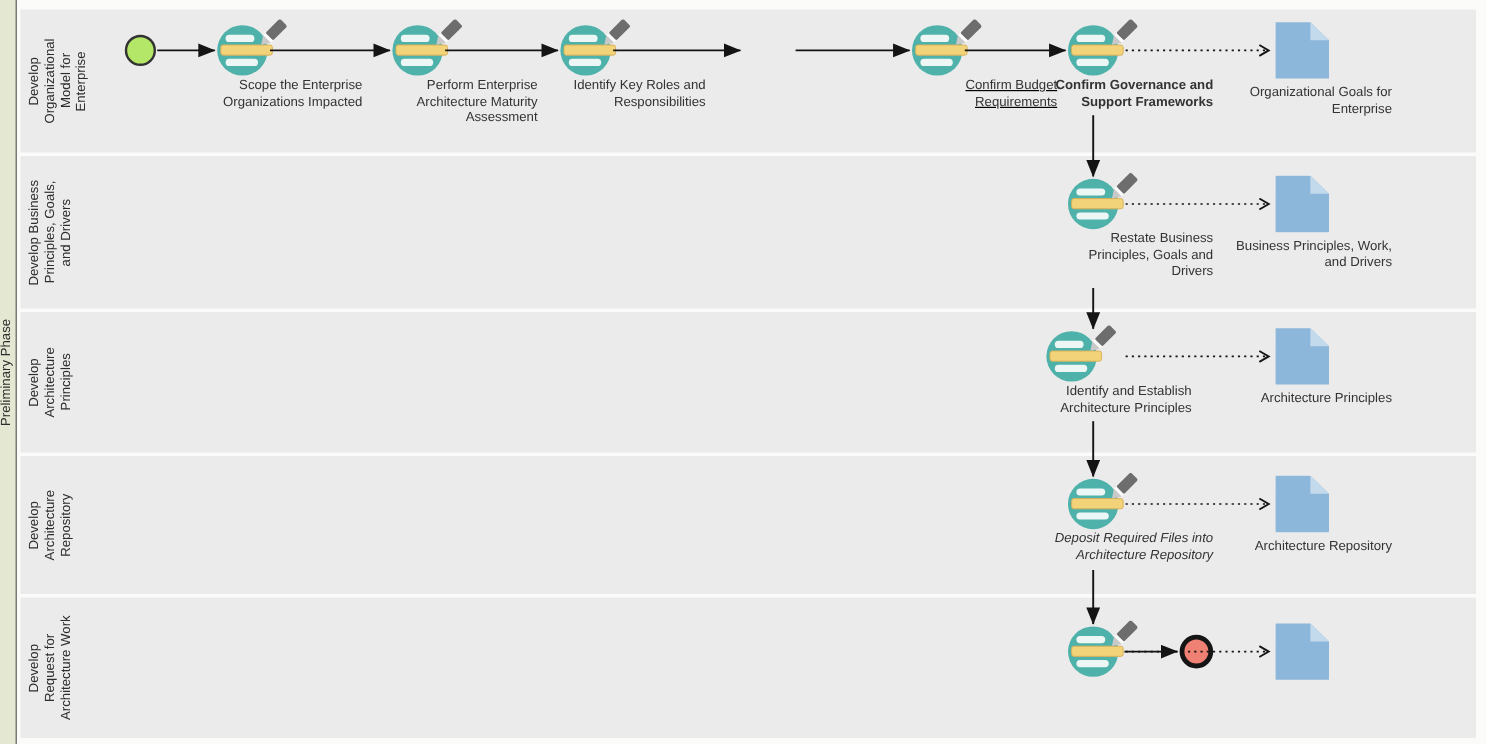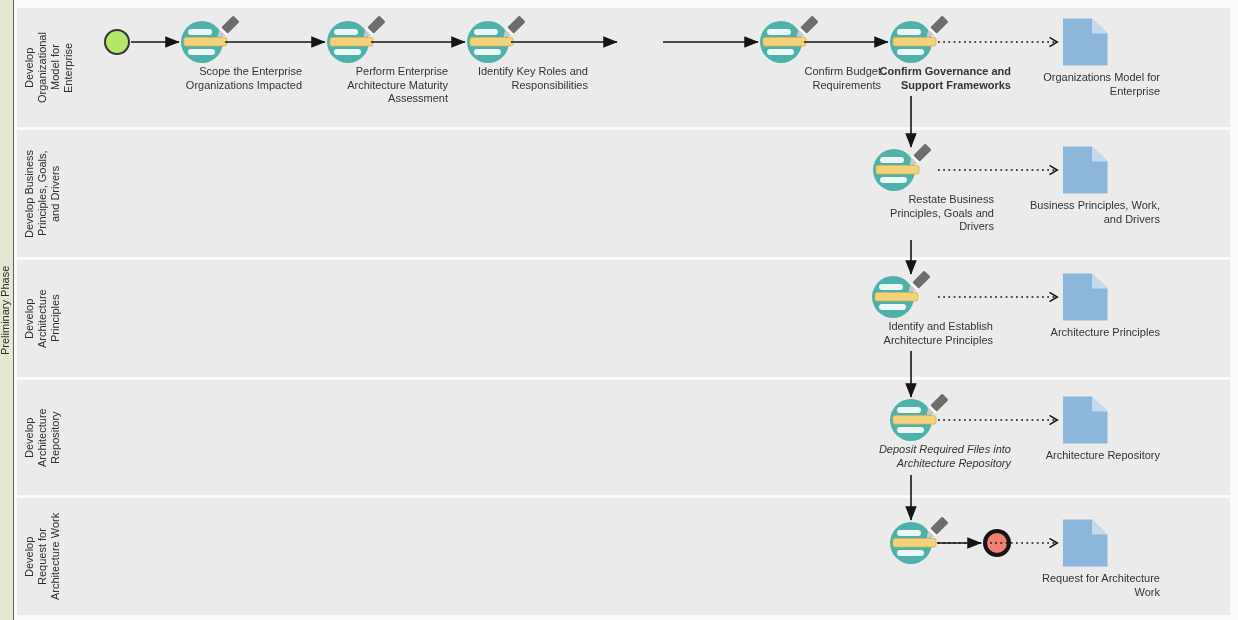--- a/index.html
+++ b/index.html
@@ -150,21 +150,21 @@
       <g transform="translate(51,9) rotate(45)">
         <rect class="pencil-body" x="-4.5" y="-9" width="9" height="17" rx="1.5"></rect>
         <rect class="pencil-band" x="-4.5" y="8" width="9" height="2.6"></rect>
         <path class="pencil-tip" d="M-4.5,10.6 L4.5,10.6 L0,17.5 Z"></path>
       </g>
     </svg>
     <div class="node-label">Perform Enterprise
 Architecture Maturity
 Assessment</div>
   </div>
-    <div class="node task" style="left: 681px; top: 16px;">
+    <div class="node task" style="left: 681px; top: 16px; text-decoration: underline;">
     <svg class="task-icon" viewBox="0 0 60 48">
       <circle class="tk-circle" cx="23" cy="26" r="21"></circle>
       <rect class="tk-line" x="9" y="13" width="24" height="6" rx="3"></rect>
       <rect class="tk-hl" x="5" y="21.5" width="43" height="8.5" rx="2"></rect>
       <rect class="tk-line" x="9" y="33" width="27" height="6" rx="3"></rect>
       <g transform="translate(51,9) rotate(45)">
         <rect class="pencil-body" x="-4.5" y="-9" width="9" height="17" rx="1.5"></rect>
         <rect class="pencil-band" x="-4.5" y="8" width="9" height="2.6"></rect>
         <path class="pencil-tip" d="M-4.5,10.6 L4.5,10.6 L0,17.5 Z"></path>
       </g>
@@ -180,21 +180,21 @@
       <rect class="tk-line" x="9" y="33" width="27" height="6" rx="3"></rect>
       <g transform="translate(51,9) rotate(45)">
         <rect class="pencil-body" x="-4.5" y="-9" width="9" height="17" rx="1.5"></rect>
         <rect class="pencil-band" x="-4.5" y="8" width="9" height="2.6"></rect>
         <path class="pencil-tip" d="M-4.5,10.6 L4.5,10.6 L0,17.5 Z"></path>
       </g>
     </svg>
     <div class="node-label">Confirm Governance and
 Support Frameworks</div>
   </div>
-    <div class="node task" style="left: 794px; top: 144px;">
+    <div class="node task" style="left: 811px; top: 144px;">
     <svg class="task-icon" viewBox="0 0 60 48">
       <circle class="tk-circle" cx="23" cy="26" r="21"></circle>
       <rect class="tk-line" x="9" y="13" width="24" height="6" rx="3"></rect>
       <rect class="tk-hl" x="5" y="21.5" width="43" height="8.5" rx="2"></rect>
       <rect class="tk-line" x="9" y="33" width="27" height="6" rx="3"></rect>
       <g transform="translate(51,9) rotate(45)">
         <rect class="pencil-body" x="-4.5" y="-9" width="9" height="17" rx="1.5"></rect>
         <rect class="pencil-band" x="-4.5" y="8" width="9" height="2.6"></rect>
         <path class="pencil-tip" d="M-4.5,10.6 L4.5,10.6 L0,17.5 Z"></path>
       </g>
@@ -244,21 +244,21 @@
         <rect class="pencil-band" x="-4.5" y="8" width="9" height="2.6"></rect>
         <path class="pencil-tip" d="M-4.5,10.6 L4.5,10.6 L0,17.5 Z"></path>
       </g>
     </svg>
   </div>
     <div class="node doc" style="left: 1010px; top: 18px;">
     <svg class="doc-icon" viewBox="0 0 46 48">
       <path class="doc-body" d="M1,0.5 H30 L45.5,15.5 V47.5 H1 Z"></path>
       <path class="doc-fold" d="M30,0.5 L30,15.5 L45.5,15.5 Z"></path>
     </svg>
-    <div class="node-label">Organizations Model for
+    <div class="node-label">Organizational Goals for
 Enterprise</div>
   </div>
     <div class="node doc" style="left: 1010px; top: 146px;">
     <svg class="doc-icon" viewBox="0 0 46 48">
       <path class="doc-body" d="M1,0.5 H30 L45.5,15.5 V47.5 H1 Z"></path>
       <path class="doc-fold" d="M30,0.5 L30,15.5 L45.5,15.5 Z"></path>
     </svg>
     <div class="node-label">Business Principles, Work,
 and Drivers</div>
   </div>
@@ -274,16 +274,14 @@
       <path class="doc-body" d="M1,0.5 H30 L45.5,15.5 V47.5 H1 Z"></path>
       <path class="doc-fold" d="M30,0.5 L30,15.5 L45.5,15.5 Z"></path>
     </svg>
     <div class="node-label">Architecture Repository</div>
   </div>
     <div class="node doc" style="left: 1010px; top: 519px;">
     <svg class="doc-icon" viewBox="0 0 46 48">
       <path class="doc-body" d="M1,0.5 H30 L45.5,15.5 V47.5 H1 Z"></path>
       <path class="doc-fold" d="M30,0.5 L30,15.5 L45.5,15.5 Z"></path>
     </svg>
-    <div class="node-label">Request for Architecture
-Work</div>
   </div>
   </div>
 
 </body></html>

